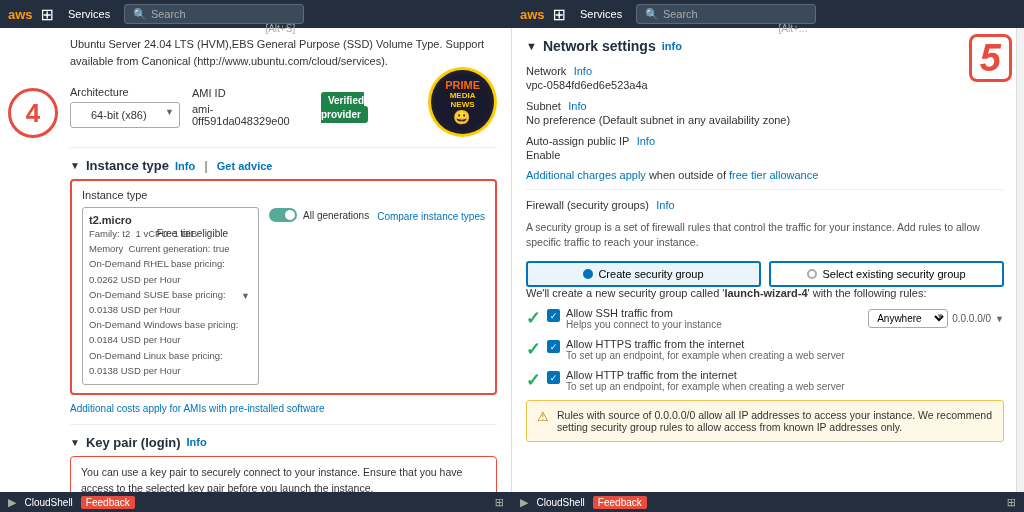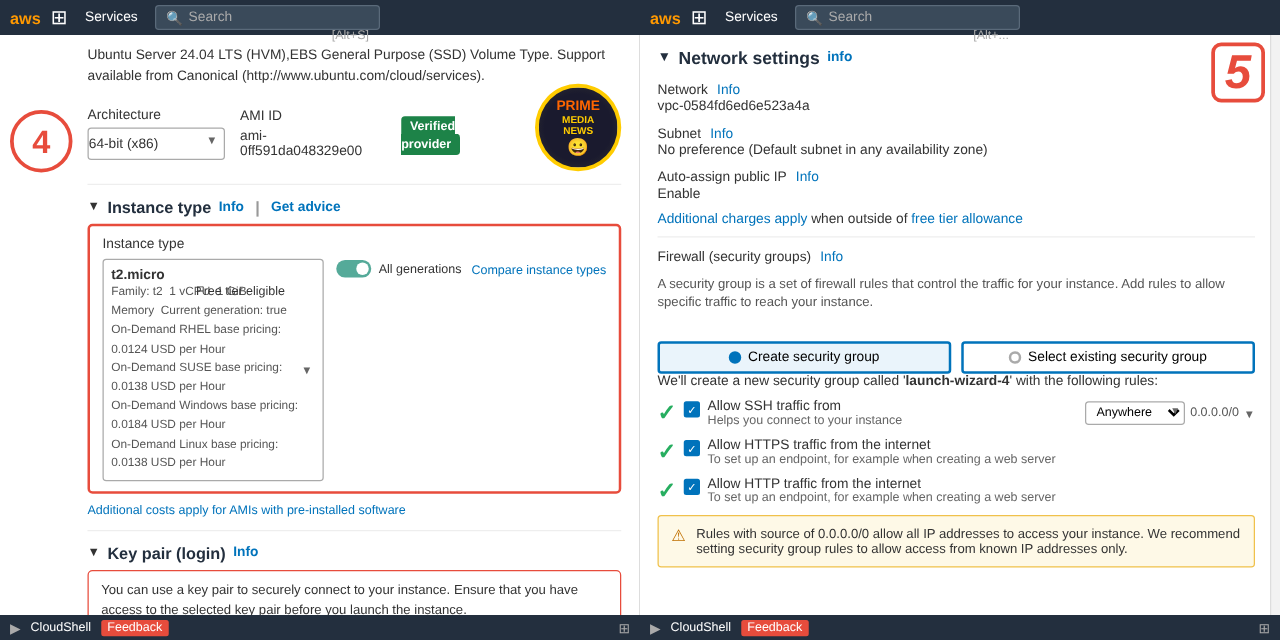--- a/index.html
+++ b/index.html
@@ -40,21 +40,21 @@
     
     .description-text { font-size: 11px; color: #333; line-height: 1.5; margin-bottom: 8px; }
 
     
     .field-row { display: flex; align-items: center; gap: 12px; margin-bottom: 10px; }
     .field-label { font-size: 11px; color: #333; font-weight: 500; margin-bottom: 4px; }
 
     
     .select-box {
       border: 1px solid #aaa; border-radius: 3px; background: #fff;
-      padding: 3px 24px 3px 0; font-size: 11px; color: #333;
+      padding: 3px 24px 3px 20px; font-size: 11px; color: #333;
       appearance: none; position: relative; display: inline-block; min-width: 110px;
       height: 26px; cursor: pointer;
     }
     .select-wrapper { position: relative; display: inline-block; }
     .select-wrapper::after { content: '▼'; position: absolute; right: 6px; top: 5px; font-size: 9px; color: #666; pointer-events: none; }
 
     
     .verified-badge {
       background: #1d8348; color: #fff; font-size: 10px; font-weight: bold;
       border-radius: 3px; padding: 3px 7px;
@@ -143,21 +143,21 @@
     }
 
     .rp-field { margin-bottom: 8px; }
     .rp-label { font-size: 11px; color: #333; font-weight: 500; display: inline; }
     .rp-value { font-size: 11px; color: #333; margin-top: 1px; }
 
     .charges-text { font-size: 11px; color: #333; }
     .charges-text .charges-link { color: #0073bb; cursor: pointer; }
 
     
-    .firewall-desc { font-size: 10.5px; color: #555; margin-bottom: 24px; line-height: 1.4; }
+    .firewall-desc { font-size: 10.5px; color: #555; margin-bottom: 12px; line-height: 1.4; }
 
     
     .radio-group { display: flex; gap: 8px; }
     .radio-btn {
       border: 2px solid #0073bb; border-radius: 3px; padding: 5px 12px;
       font-size: 11px; cursor: pointer; display: flex; align-items: center; gap: 5px;
       background: #fff; flex: 1; justify-content: center;
     }
     .radio-btn.active { border-color: #0073bb; background: #eaf4fb; }
     .radio-dot { width: 10px; height: 10px; border-radius: 50%; border: 2px solid #0073bb; background: #0073bb; display: inline-block; }
@@ -288,21 +288,21 @@
 
     <div class="instance-type-box">
       <div class="instance-type-label">Instance type</div>
       <div class="instance-select-row">
         <div class="instance-select-area">
           <span class="instance-name">t2.micro</span>
           <span class="instance-free">Free tier eligible</span>
           <span class="instance-chevron">▼</span>
           <div class="instance-detail">
             <div><span>Family: t2</span>&nbsp;&nbsp;<span>1 vCPU</span>&nbsp;&nbsp;<span>1 GiB Memory</span>&nbsp;&nbsp;<span>Current generation: true</span></div>
-            <div>On-Demand RHEL base pricing: 0.0124 USD per Hour</div>
+            <div>On-Demand RHEL base pricing: 0.0262 USD per Hour</div>
             <div>On-Demand SUSE base pricing: 0.0138 USD per Hour</div>
             <div>On-Demand Windows base pricing: 0.0184 USD per Hour</div>
             <div>On-Demand Linux base pricing: 0.0138 USD per Hour</div>
           </div>
         </div>
         <div style="display:flex;flex-direction:row;align-items:flex-end;gap:8px;">
           <div class="all-gen-toggle">
             <div class="toggle-switch"></div>
             <span>All generations</span>
           </div>

